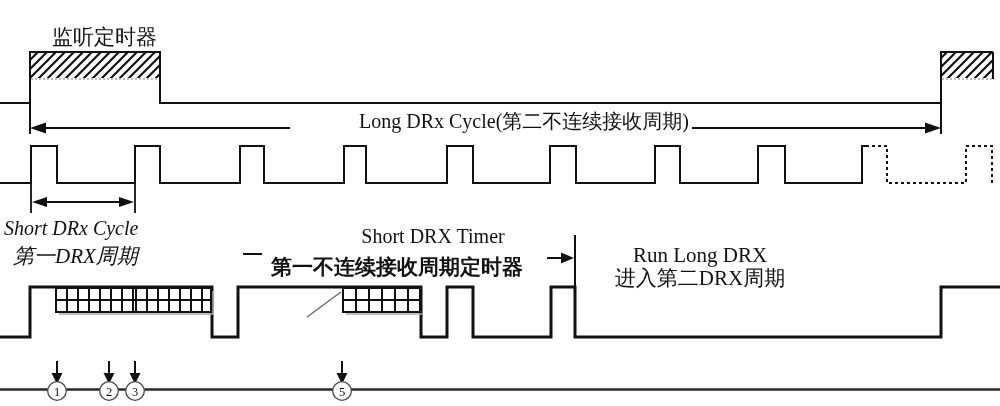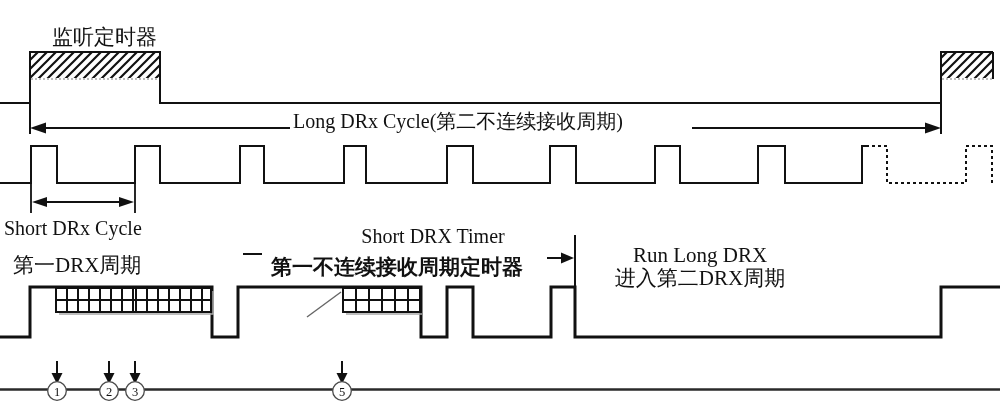--- a/index.html
+++ b/index.html
@@ -5,23 +5,23 @@
   html,body{margin:0;padding:0;background:#fff;}
   .canvas{position:relative;width:1000px;height:406px;background:var(--background,#fff);overflow:hidden;}
   .canvas svg{position:absolute;left:0;top:0;}
   .lbl{position:absolute;font-family:"Liberation Serif","DejaVu Serif",serif;color:var(--ink,#111);
        line-height:1.12;white-space:nowrap;z-index:2;}
   .en{font-size:20px;}
   .zh{font-size:21px;}
   .centered{text-align:center;}
   #lbl-on-en{left:23px;top:3px;}
   #lbl-on-zh{left:52px;top:26px;}
-  #lbl-long{left:290px;top:108px;width:396px;text-align:left;background:var(--background,#fff);padding:2px 3px 6px;}
-  #lbl-short-cycle-en{left:4px;top:217px;}
-  #lbl-short-cycle-zh{left:13px;top:254px;}
+  #lbl-long{left:290px;top:108px;width:396px;text-align:right;background:var(--background,#fff);padding:2px 3px 6px;}
+  #lbl-short-cycle-en{left:4px;top:217px;font-style:italic;}
+  #lbl-short-cycle-zh{left:13px;top:245px;font-style:italic;}
   #lbl-timer-en{left:338px;top:225px;width:190px;}
   #lbl-timer-zh{left:271px;top:256px;font-weight:bold;}
   #lbl-run-en{left:600px;top:244px;width:200px;}
   #lbl-run-zh{left:597px;top:267px;width:206px;}
   #lbl-inact{left:260px;top:312px;}
   
   .wf{stroke:var(--ink,#111);fill:none;stroke-width:2;}
   .wf3{stroke-width:3;}
   .thin{stroke-width:1.8;}
   .dotted{stroke-dasharray:3 3;}

